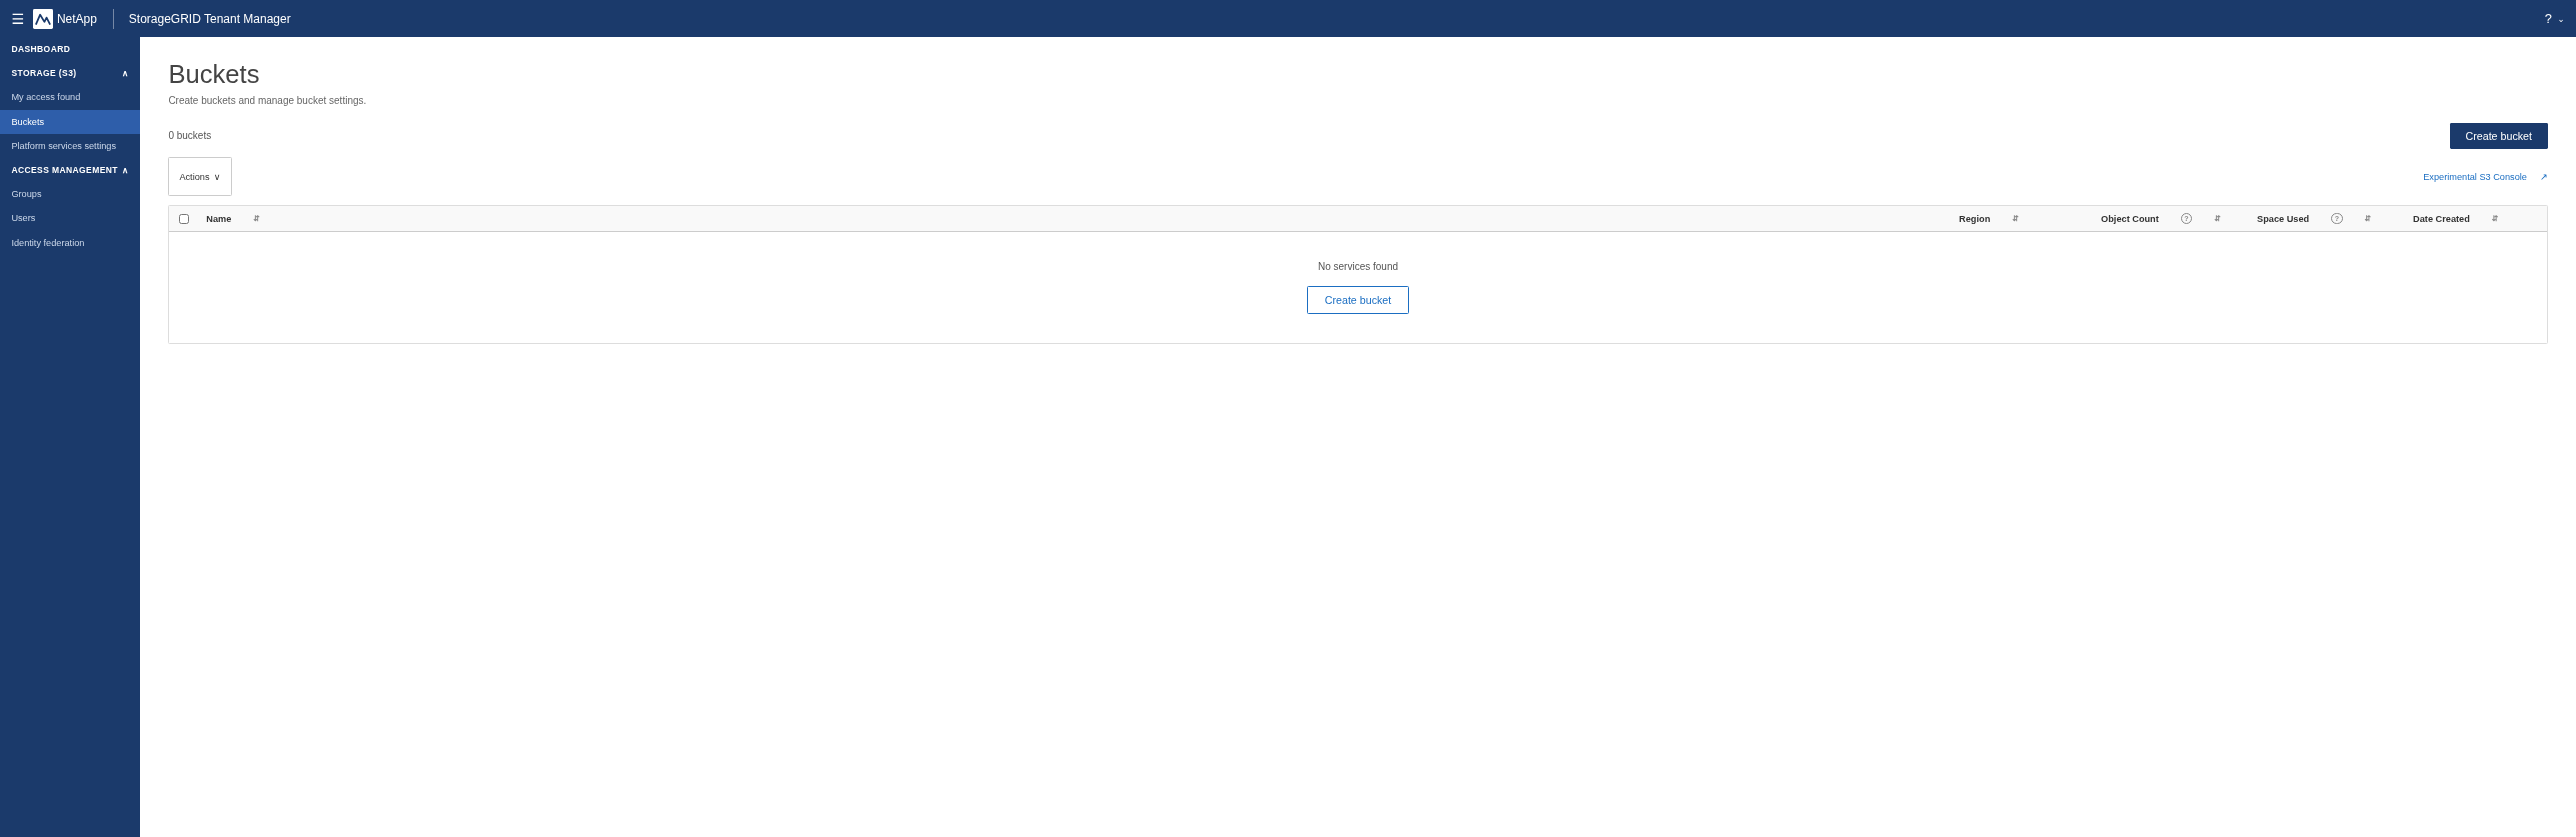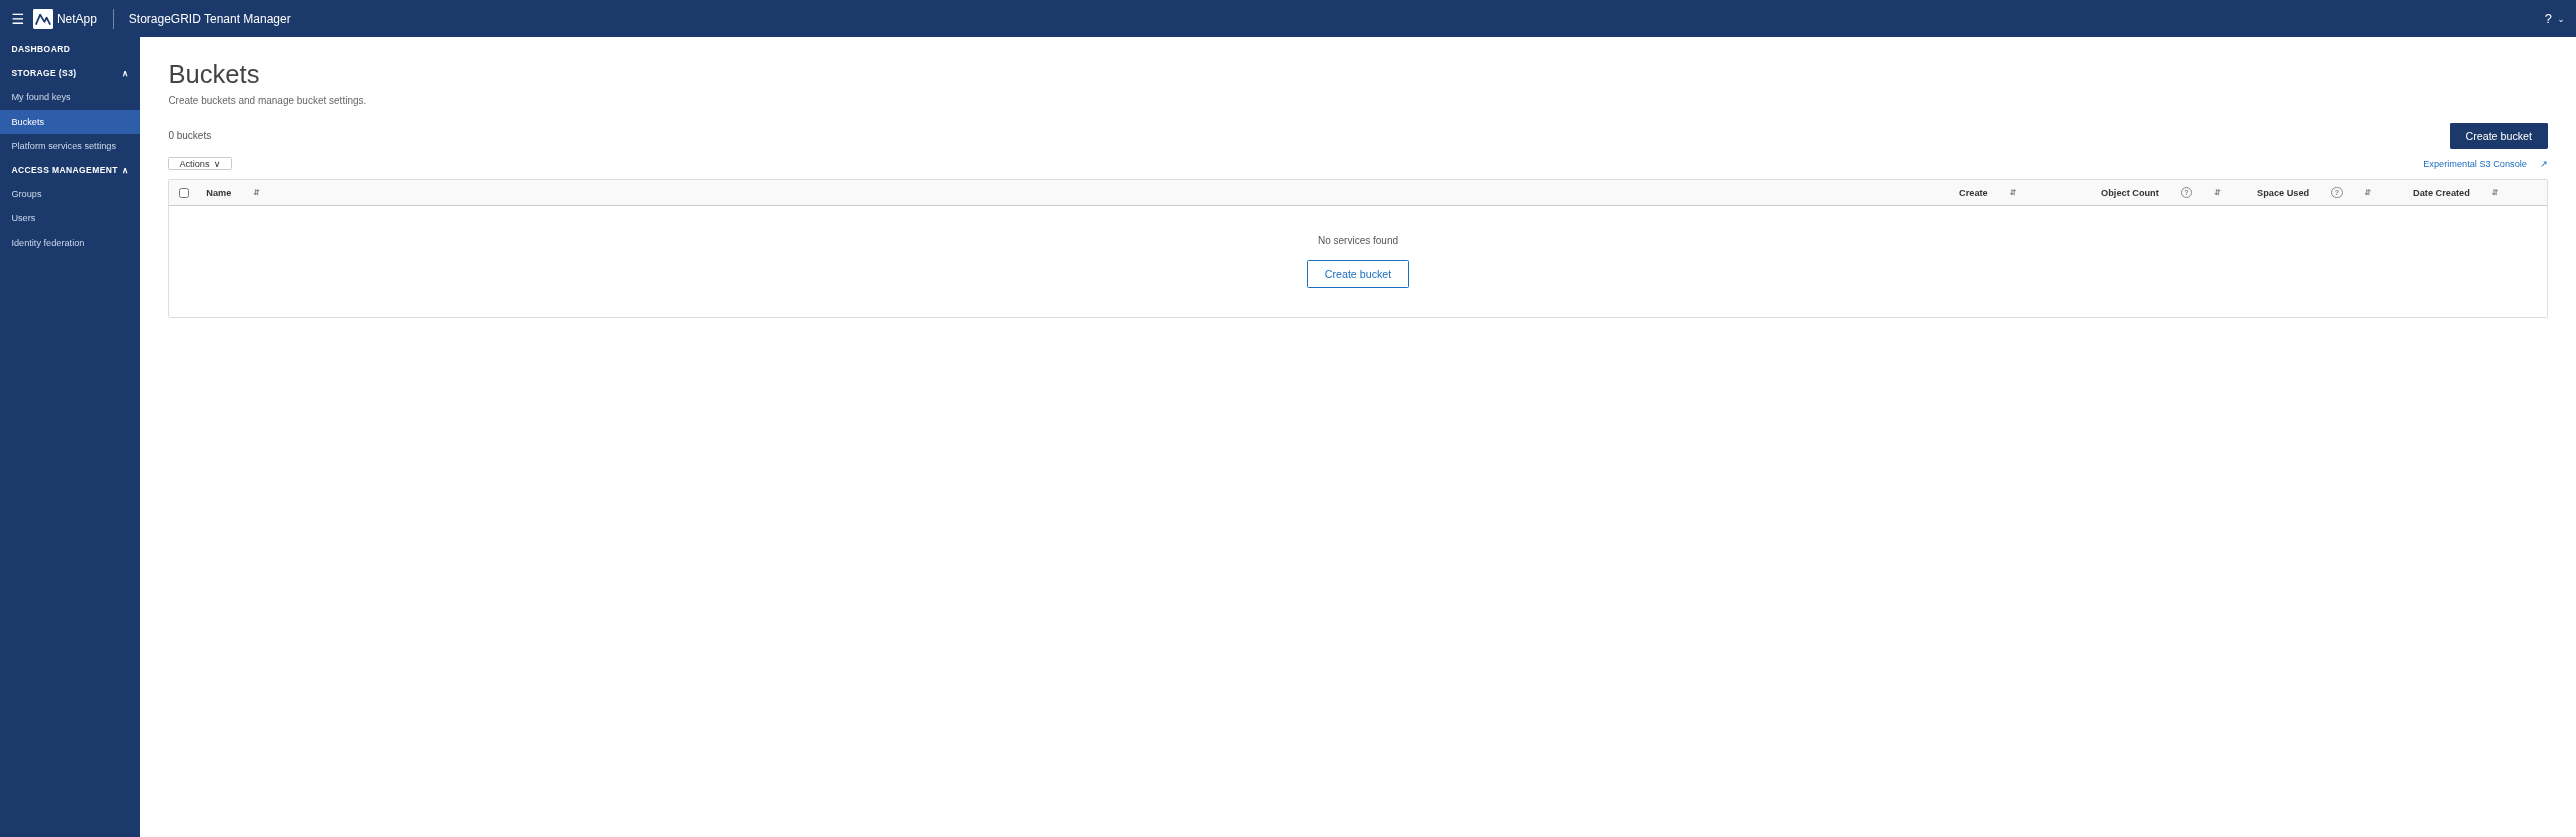--- a/index.html
+++ b/index.html
@@ -148,21 +148,21 @@
     .actions-row {
       display: flex;
       align-items: center;
       justify-content: space-between;
       margin-bottom: 8.5px;
     }
     .actions-btn {
       background: white;
       color: #333;
       border: 0.7px solid #ccc;
-      padding: 0 10px;
+      padding: 13px 10px;
       font-size: 9.2px;
       cursor: pointer;
       border-radius: 1.4px;
       display: flex;
       align-items: center;
       gap: 4.3px;
     }
     .experimental-link {
       color: #1b6ec2;
       font-size: 9.2px;
@@ -268,21 +268,21 @@
 
   <aside class="sidebar">
     <div class="sidebar-item section-header">
       <span>DASHBOARD</span>
     </div>
     <div class="sidebar-item section-header">
       <span>STORAGE (S3)</span>
       <span>∧</span>
     </div>
     <div class="sidebar-item">
-      <span>My found keys</span>
+      <span>My access found</span>
     </div>
     <div class="sidebar-item active">
       <span>Buckets</span>
     </div>
     <div class="sidebar-item">
       <span>Platform services settings</span>
     </div>
     <div class="sidebar-item section-header">
       <span>ACCESS MANAGEMENT</span>
       <span>∧</span>
@@ -323,21 +323,21 @@
     <div class="table-container">
       <div class="table-header">
         <div class="th checkbox-cell">
           <input type="checkbox" style="">
         </div>
         <div class="th">
           <span>Name</span>
           <span class="sort-icon">⇵</span>
         </div>
         <div class="th">
-          <span>Create</span>
+          <span>Region</span>
           <span class="sort-icon">⇵</span>
         </div>
         <div class="th">
           <span>Object Count</span>
           <span class="help-circle">?</span>
           <span class="sort-icon">⇵</span>
         </div>
         <div class="th">
           <span>Space Used</span>
           <span class="help-circle">?</span>

